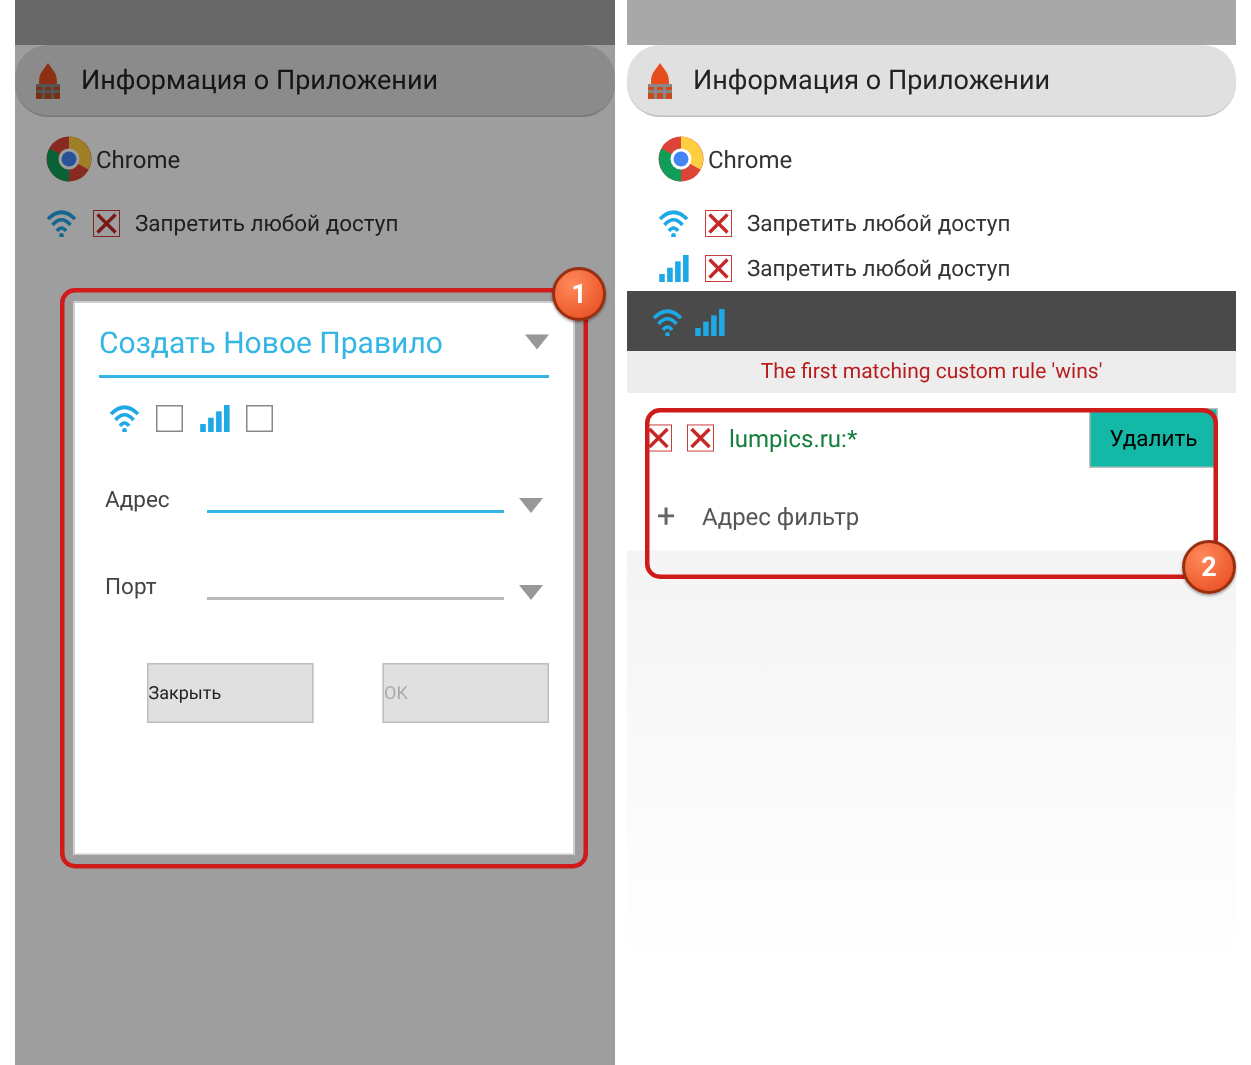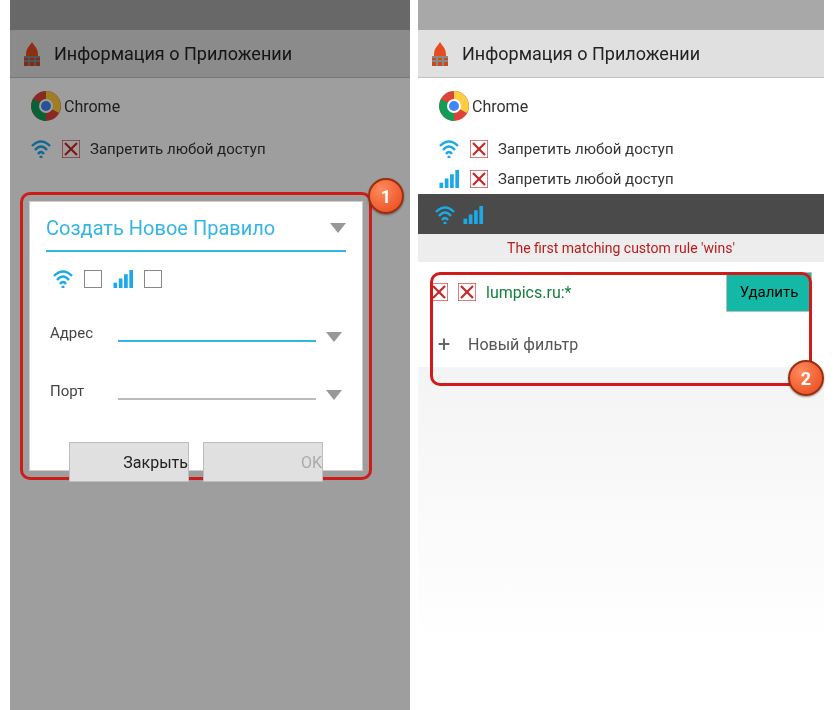--- a/index.html
+++ b/index.html
@@ -2,21 +2,21 @@
 <html><head>
 <meta charset="utf-8">
 <style>
   * { box-sizing: border-box; margin: 0; padding: 0; font-family: Roboto, Arial, sans-serif; }
   body { background: #fff; width: 834px; height: 710px; position: relative; overflow: hidden; }
   .panel { position: absolute; background: #fff; top: 0; bottom: 0; }
   .panel-left { left: 10px; width: 400px; }
   .panel-right { left: 418px; width: 406px; }
 
   .topbar { height: 30px; background: #a8a8a8; }
-  .titlebar { height: 48px; background: #E0E0E0; display: flex; align-items: center; padding: 0 10px; gap: 10px; border-bottom: 1px solid #c0c0c0; }
+  .titlebar { height: 48px; background: #E0E0E0; display: flex; align-items: center; padding: 0 10px; gap: 10px; border-bottom: 1px solid #c0c0c0; border-radius: 22px; }
   .fire-icon { width: 24px; height: 28px; }
   .titlebar span { font-size: 18px; color: #222; }
 
   .content { background: #fff; }
   .app-row { display: flex; align-items: center; gap: 2px; padding: 12px 20px; }
   .app-row span { font-size: 16px; color: #333; }
   .rule-row { display: flex; align-items: center; gap: 10px; padding: 6px 20px; }
   .rule-row span { font-size: 15px; color: #333; }
 
   .chrome-icon { width: 32px; height: 32px; }
@@ -36,21 +36,21 @@
 
   .check-row { display: flex; align-items: center; gap: 10px; padding: 4px 6px 14px 6px; }
   .chk { width: 18px; height: 18px; border: 1px solid #888; background: #fff; }
 
   .field-row { display: flex; align-items: flex-end; gap: 10px; padding: 18px 4px; }
   .field-label { width: 58px; font-size: 15px; color: #444; }
   .field-input { flex: 1; height: 22px; border: none; border-bottom: 2px solid #33b5e5; outline: none; }
   .field-input.grey { border-bottom-color: #bbb; }
 
   .btn-row { display: flex; gap: 14px; margin-top: 24px; justify-content: center; }
-  .btn { width: 120px; height: 40px; background: #E0E0E0; border: 1px solid #bdbdbd; font-size: 16px; color: #222; display: flex; align-items: center; justify-content: flex-end; cursor: pointer; }
+  .btn { width: 120px; height: 40px; background: #E0E0E0; border: 1px solid #bdbdbd; font-size: 12px; color: #222; display: flex; align-items: center; justify-content: flex-start; cursor: pointer; margin-left: 32px; }
   .btn.disabled { color: #aaa; }
 
   .dark-bar { background: #4a4a4a; color: #ddd; height: 40px; display: flex; align-items: center; padding-left: 70px; font-size: 15px; position: relative; }
   .dark-bar .wifi-icon, .dark-bar .signal-icon { position: absolute; }
   .hint-bar { background: #ededed; color: #b91c1c; text-align: center; font-size: 14px; padding: 6px 0; }
 
   .filter-outline { position: absolute; border: 3px solid #d01b1b; border-radius: 10px; }
   .filter-row { display: flex; align-items: center; gap: 10px; padding: 10px 12px; }
   .filter-text { flex: 1; font-size: 16px; color: #15803d; }
   .del-btn { width: 86px; height: 40px; background: #14b8a6; border: 1px solid #bdbdbd; font-size: 15px; display: flex; align-items: center; justify-content: center; cursor: pointer; }
@@ -119,21 +119,21 @@
           <use href="#wifi"></use>
         </svg>
       <svg class="xbox" viewBox="0 0 18 18">
           <use href="#xred"></use>
         </svg>
       <span>Запретить любой доступ</span>
     </div>
   </div>
   <div class="dim-overlay"></div>
 
-  <div class="modal-outline" style="left:10px; top:192px; width:352px; height:288px;">
+  <div class="modal-outline" style="left:30px; top:192px; width:352px; height:387px;">
     <div class="modal">
       <div class="modal-title-row">
         <span class="modal-title">Создать Новое Правило</span>
         <div class="tri-down"></div>
       </div>
       <div class="check-row">
         <svg class="wifi-icon" viewBox="0 0 20 18">
             <use href="#wifi"></use>
           </svg>
         <div class="chk"></div>
@@ -218,21 +218,21 @@
         <svg class="xbox" viewBox="0 0 18 18">
             <use href="#xred"></use>
           </svg>
         <span class="filter-text">lumpics.ru:*</span>
         <div class="del-btn">
             <span>Удалить</span>
           </div>
       </div>
       <div class="new-filter-row">
         <span class="plus">+</span>
-        <span>Новый фильтр</span>
+        <span>Адрес фильтр</span>
       </div>
     </div>
     <div class="fade"></div>
   </div>
 
   <div class="filter-outline" style="left:12px; top:272px; width:382px; height:114px;"></div>
   <div class="badge" style="left:370px; top:360px;">
       <span>2</span>
     </div>
 </div>

